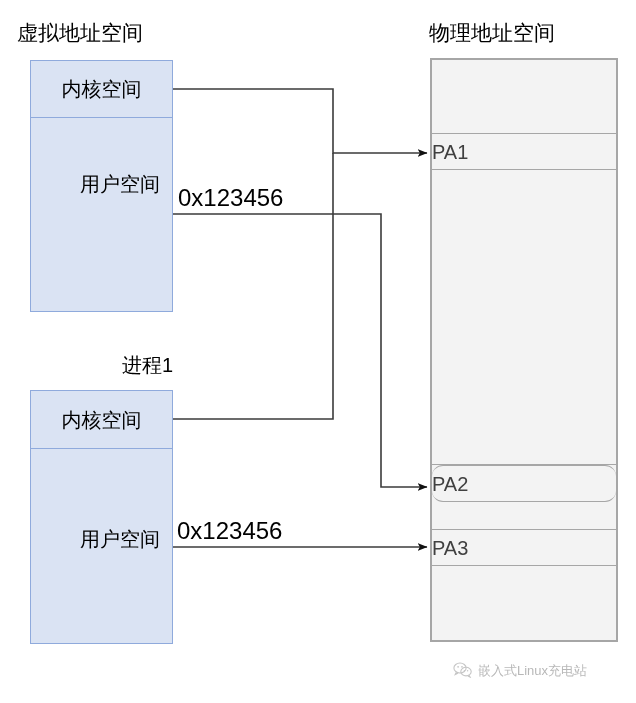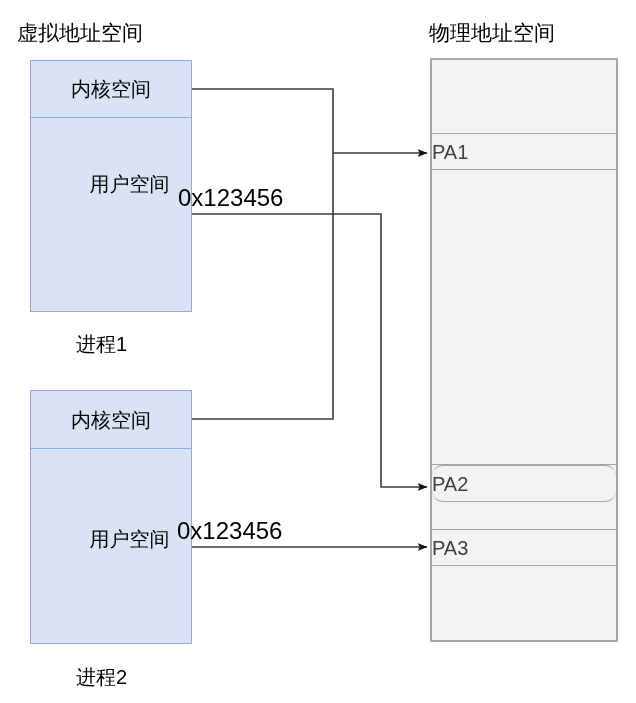--- a/index.html
+++ b/index.html
@@ -36,21 +36,21 @@
     letter-spacing: 0px;
   }
   #title-virtual { left: 17px; top: 22px; }
   #title-physical { left: 429px; top: 22px; }
 
   
   .proc-box {
     position: absolute;
     box-sizing: border-box;
     left: 30px;
-    width: 162px;
+    width: 143px;
     border: 1px solid #8faadc;
     background: #dae3f3;
   }
   #proc-box-1 { top: 60px; height: 252px; }
   #proc-box-2 { top: 390px; height: 254px; }
 
   .seg {
     position: absolute;
     left: 0;
     width: 100%;
@@ -87,21 +87,21 @@
   .proc-caption {
     position: absolute;
     left: 30px;
     width: 143px;
     text-align: center;
     font-size: 20px;
     line-height: 1;
     color: #000000;
     white-space: nowrap;
   }
-  #proc-caption-1 { top: 334px; }
+  #proc-caption-1 { top: 355px; text-align: right; }
   #proc-caption-2 { top: 667px; }
 
   
   #phys-box {
     position: absolute;
     box-sizing: border-box;
     left: 430px;
     top: 58px;
     width: 188px;
     height: 584px;
@@ -198,21 +198,20 @@
   <div class="proc-caption" id="proc-caption-1">进程1</div>
 
   <div class="proc-box" id="proc-box-2">
     <div class="seg kernel">
       <span class="seg-label">内核空间</span>
     </div>
     <div class="seg user">
       <span class="seg-label">用户空间</span>
     </div>
   </div>
-  <div class="proc-caption" id="proc-caption-2">进程2</div>
 
   <div class="addr-label" id="addr-label-1">0x123456</div>
 
   <div class="addr-label" id="addr-label-2">0x123456</div>
 
   <div id="phys-box">
     <div class="pa-band" style="top:73px;height:37px;">
       <span class="pa-label">PA1</span>
     </div>
 
@@ -220,14 +219,27 @@
 
     <div class="pa-band" style="top:405px;height:37px;border-radius:11px;">
       <span class="pa-label">PA2</span>
     </div>
 
     <div class="pa-band" style="top:469px;height:37px;">
       <span class="pa-label">PA3</span>
     </div>
   </div>
 
+  <div id="watermark">
+    <svg width="19" height="16" viewBox="0 0 19 16">
+      <ellipse cx="7" cy="6" rx="6.1" ry="5" fill="none" stroke="#777" stroke-width="1.1"></ellipse>
+      <path d="M3.4,10.3 L2.2,12.6 L4.9,11.3" fill="none" stroke="#777" stroke-width="1.1"></path>
+      <circle cx="5.1" cy="4.8" r="0.85" fill="#777"></circle>
+      <circle cx="9.0" cy="4.8" r="0.85" fill="#777"></circle>
+      <ellipse cx="13" cy="9.6" rx="5.2" ry="4.3" fill="none" stroke="#777" stroke-width="1.1"></ellipse>
+      <path d="M16.1,13.2 L17.1,15.1 L14.8,14.0" fill="none" stroke="#777" stroke-width="1.1"></path>
+      <circle cx="11.4" cy="8.7" r="0.72" fill="#777"></circle>
+      <circle cx="14.6" cy="8.7" r="0.72" fill="#777"></circle>
+    </svg>
+    <span class="wm-text">嵌入式Linux充电站</span>
+  </div>
 
 </div>
 
 </body></html>

